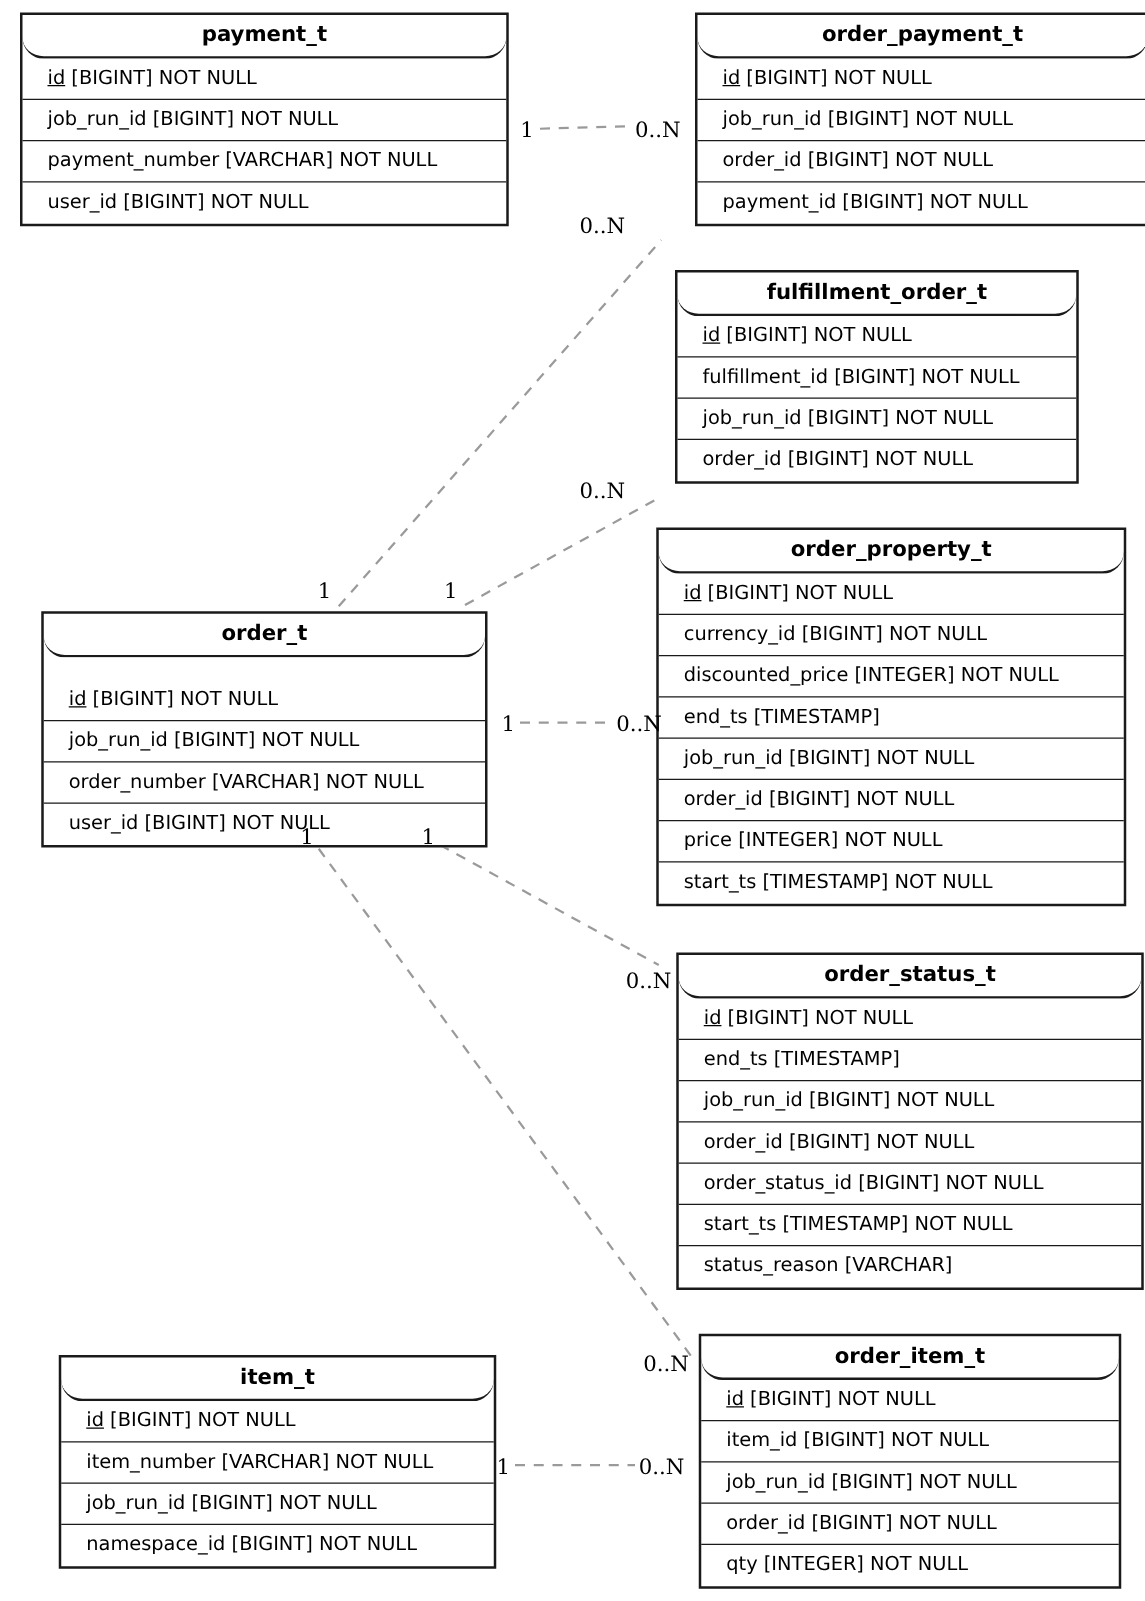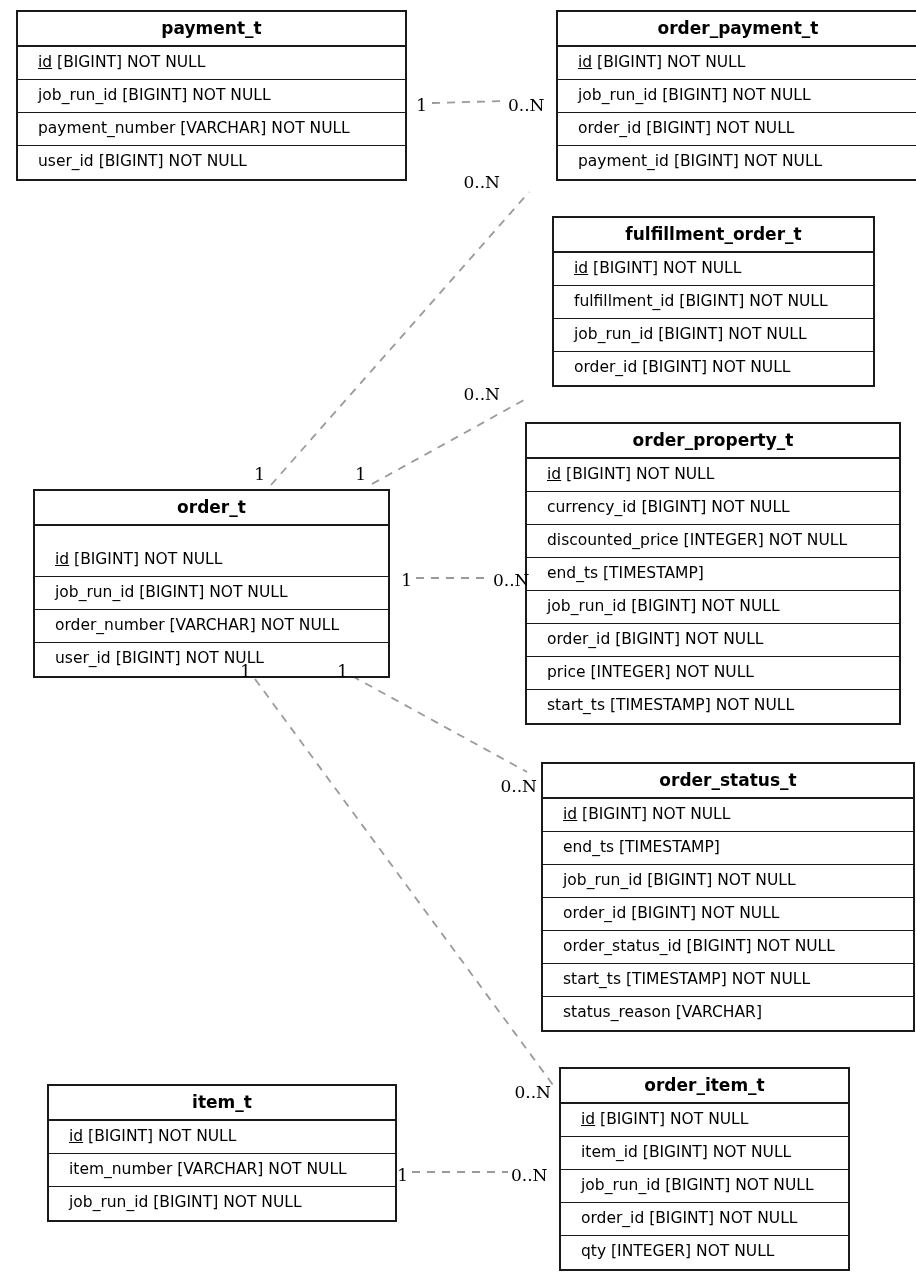--- a/index.html
+++ b/index.html
@@ -39,20 +39,21 @@
     box-sizing: border-box;
     height: 35px;
     line-height: 33px;
     text-align: center;
     font-weight: bold;
     font-size: 17px;
     color: #000000;
     border-bottom: 2px solid #1a1a1a;
     white-space: nowrap;
     overflow: hidden;
+    border-radius: 17px;
   }
   .attr-list {
     display: flex;
     flex-direction: column;
   }
   .attr {
     box-sizing: border-box;
     height: 33px;
     line-height: 31px;
     padding-left: 20px;
@@ -109,21 +110,21 @@
       </div>
       <div class="entity" style="left: 556px; top: 10px; width: 364px;">
         <div class="entity-title">order_payment_t</div>
         <div class="attr-list">
           <div class="attr"><span class="pk">id</span> <span>[BIGINT]</span> <span>NOT NULL</span></div>
           <div class="attr"><span>job_run_id</span> <span>[BIGINT]</span> <span>NOT NULL</span></div>
           <div class="attr"><span>order_id</span> <span>[BIGINT]</span> <span>NOT NULL</span></div>
           <div class="attr"><span>payment_id</span> <span>[BIGINT]</span> <span>NOT NULL</span></div>
         </div>
       </div>
-      <div class="entity" style="left: 552px; top: 216px; width: 323px;">
+      <div class="entity" style="left: 540px; top: 216px; width: 323px;">
         <div class="entity-title">fulfillment_order_t</div>
         <div class="attr-list">
           <div class="attr"><span class="pk">id</span> <span>[BIGINT]</span> <span>NOT NULL</span></div>
           <div class="attr"><span>fulfillment_id</span> <span>[BIGINT]</span> <span>NOT NULL</span></div>
           <div class="attr"><span>job_run_id</span> <span>[BIGINT]</span> <span>NOT NULL</span></div>
           <div class="attr"><span>order_id</span> <span>[BIGINT]</span> <span>NOT NULL</span></div>
         </div>
       </div>
       <div class="entity" style="left: 525px; top: 422px; width: 376px;">
         <div class="entity-title">order_property_t</div>
@@ -158,23 +159,24 @@
           <div class="attr"><span>start_ts</span> <span>[TIMESTAMP]</span> <span>NOT NULL</span></div>
           <div class="attr"><span>status_reason</span> <span>[VARCHAR]</span></div>
         </div>
       </div>
       <div class="entity" style="left: 47px; top: 1084px; width: 350px;">
         <div class="entity-title">item_t</div>
         <div class="attr-list">
           <div class="attr"><span class="pk">id</span> <span>[BIGINT]</span> <span>NOT NULL</span></div>
           <div class="attr"><span>item_number</span> <span>[VARCHAR]</span> <span>NOT NULL</span></div>
           <div class="attr"><span>job_run_id</span> <span>[BIGINT]</span> <span>NOT NULL</span></div>
-        </div>
-      </div>
-      <div class="entity" style="left: 559px; top: 1067px; width: 291px;">
+          <div class="attr"><span>namespace_id</span> <span>[BIGINT]</span> <span>NOT NULL</span></div>
+        </div>
+      </div>
+      <div class="entity" style="left: 559px; top: 1067px; width: 338px;">
         <div class="entity-title">order_item_t</div>
         <div class="attr-list">
           <div class="attr"><span class="pk">id</span> <span>[BIGINT]</span> <span>NOT NULL</span></div>
           <div class="attr"><span>item_id</span> <span>[BIGINT]</span> <span>NOT NULL</span></div>
           <div class="attr"><span>job_run_id</span> <span>[BIGINT]</span> <span>NOT NULL</span></div>
           <div class="attr"><span>order_id</span> <span>[BIGINT]</span> <span>NOT NULL</span></div>
           <div class="attr"><span>qty</span> <span>[INTEGER]</span> <span>NOT NULL</span></div>
         </div>
       </div>
     </div>

